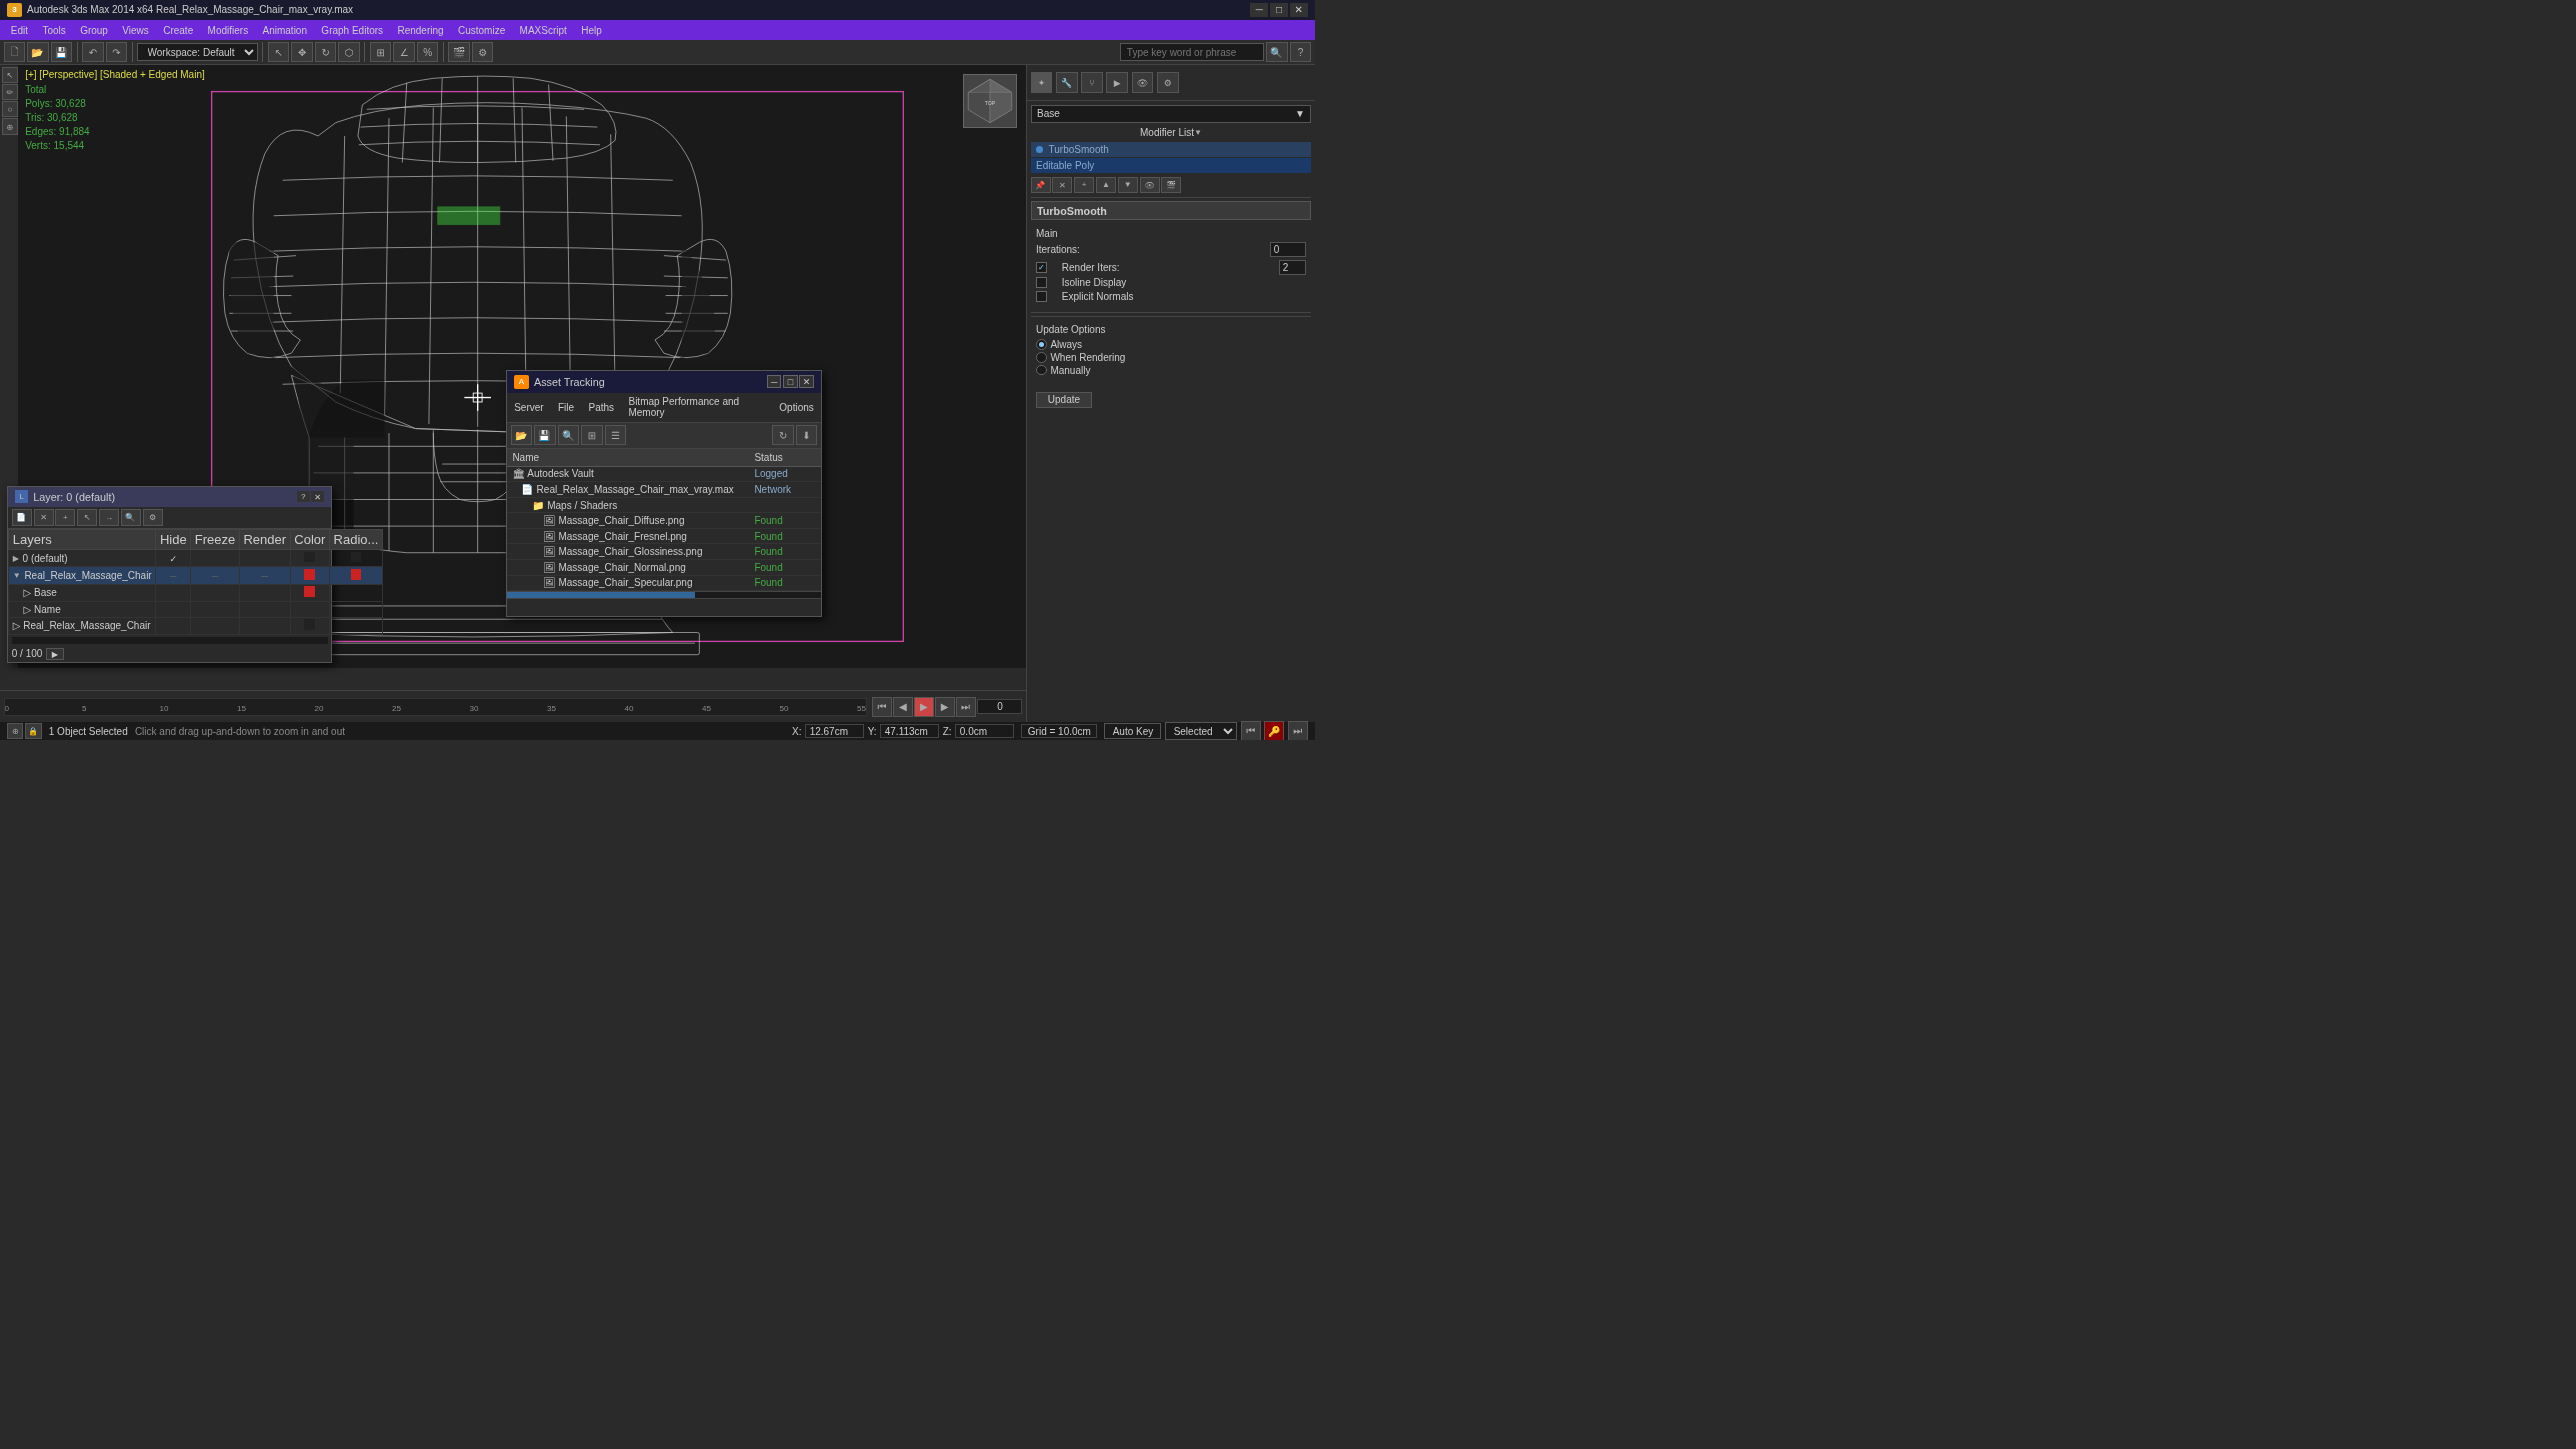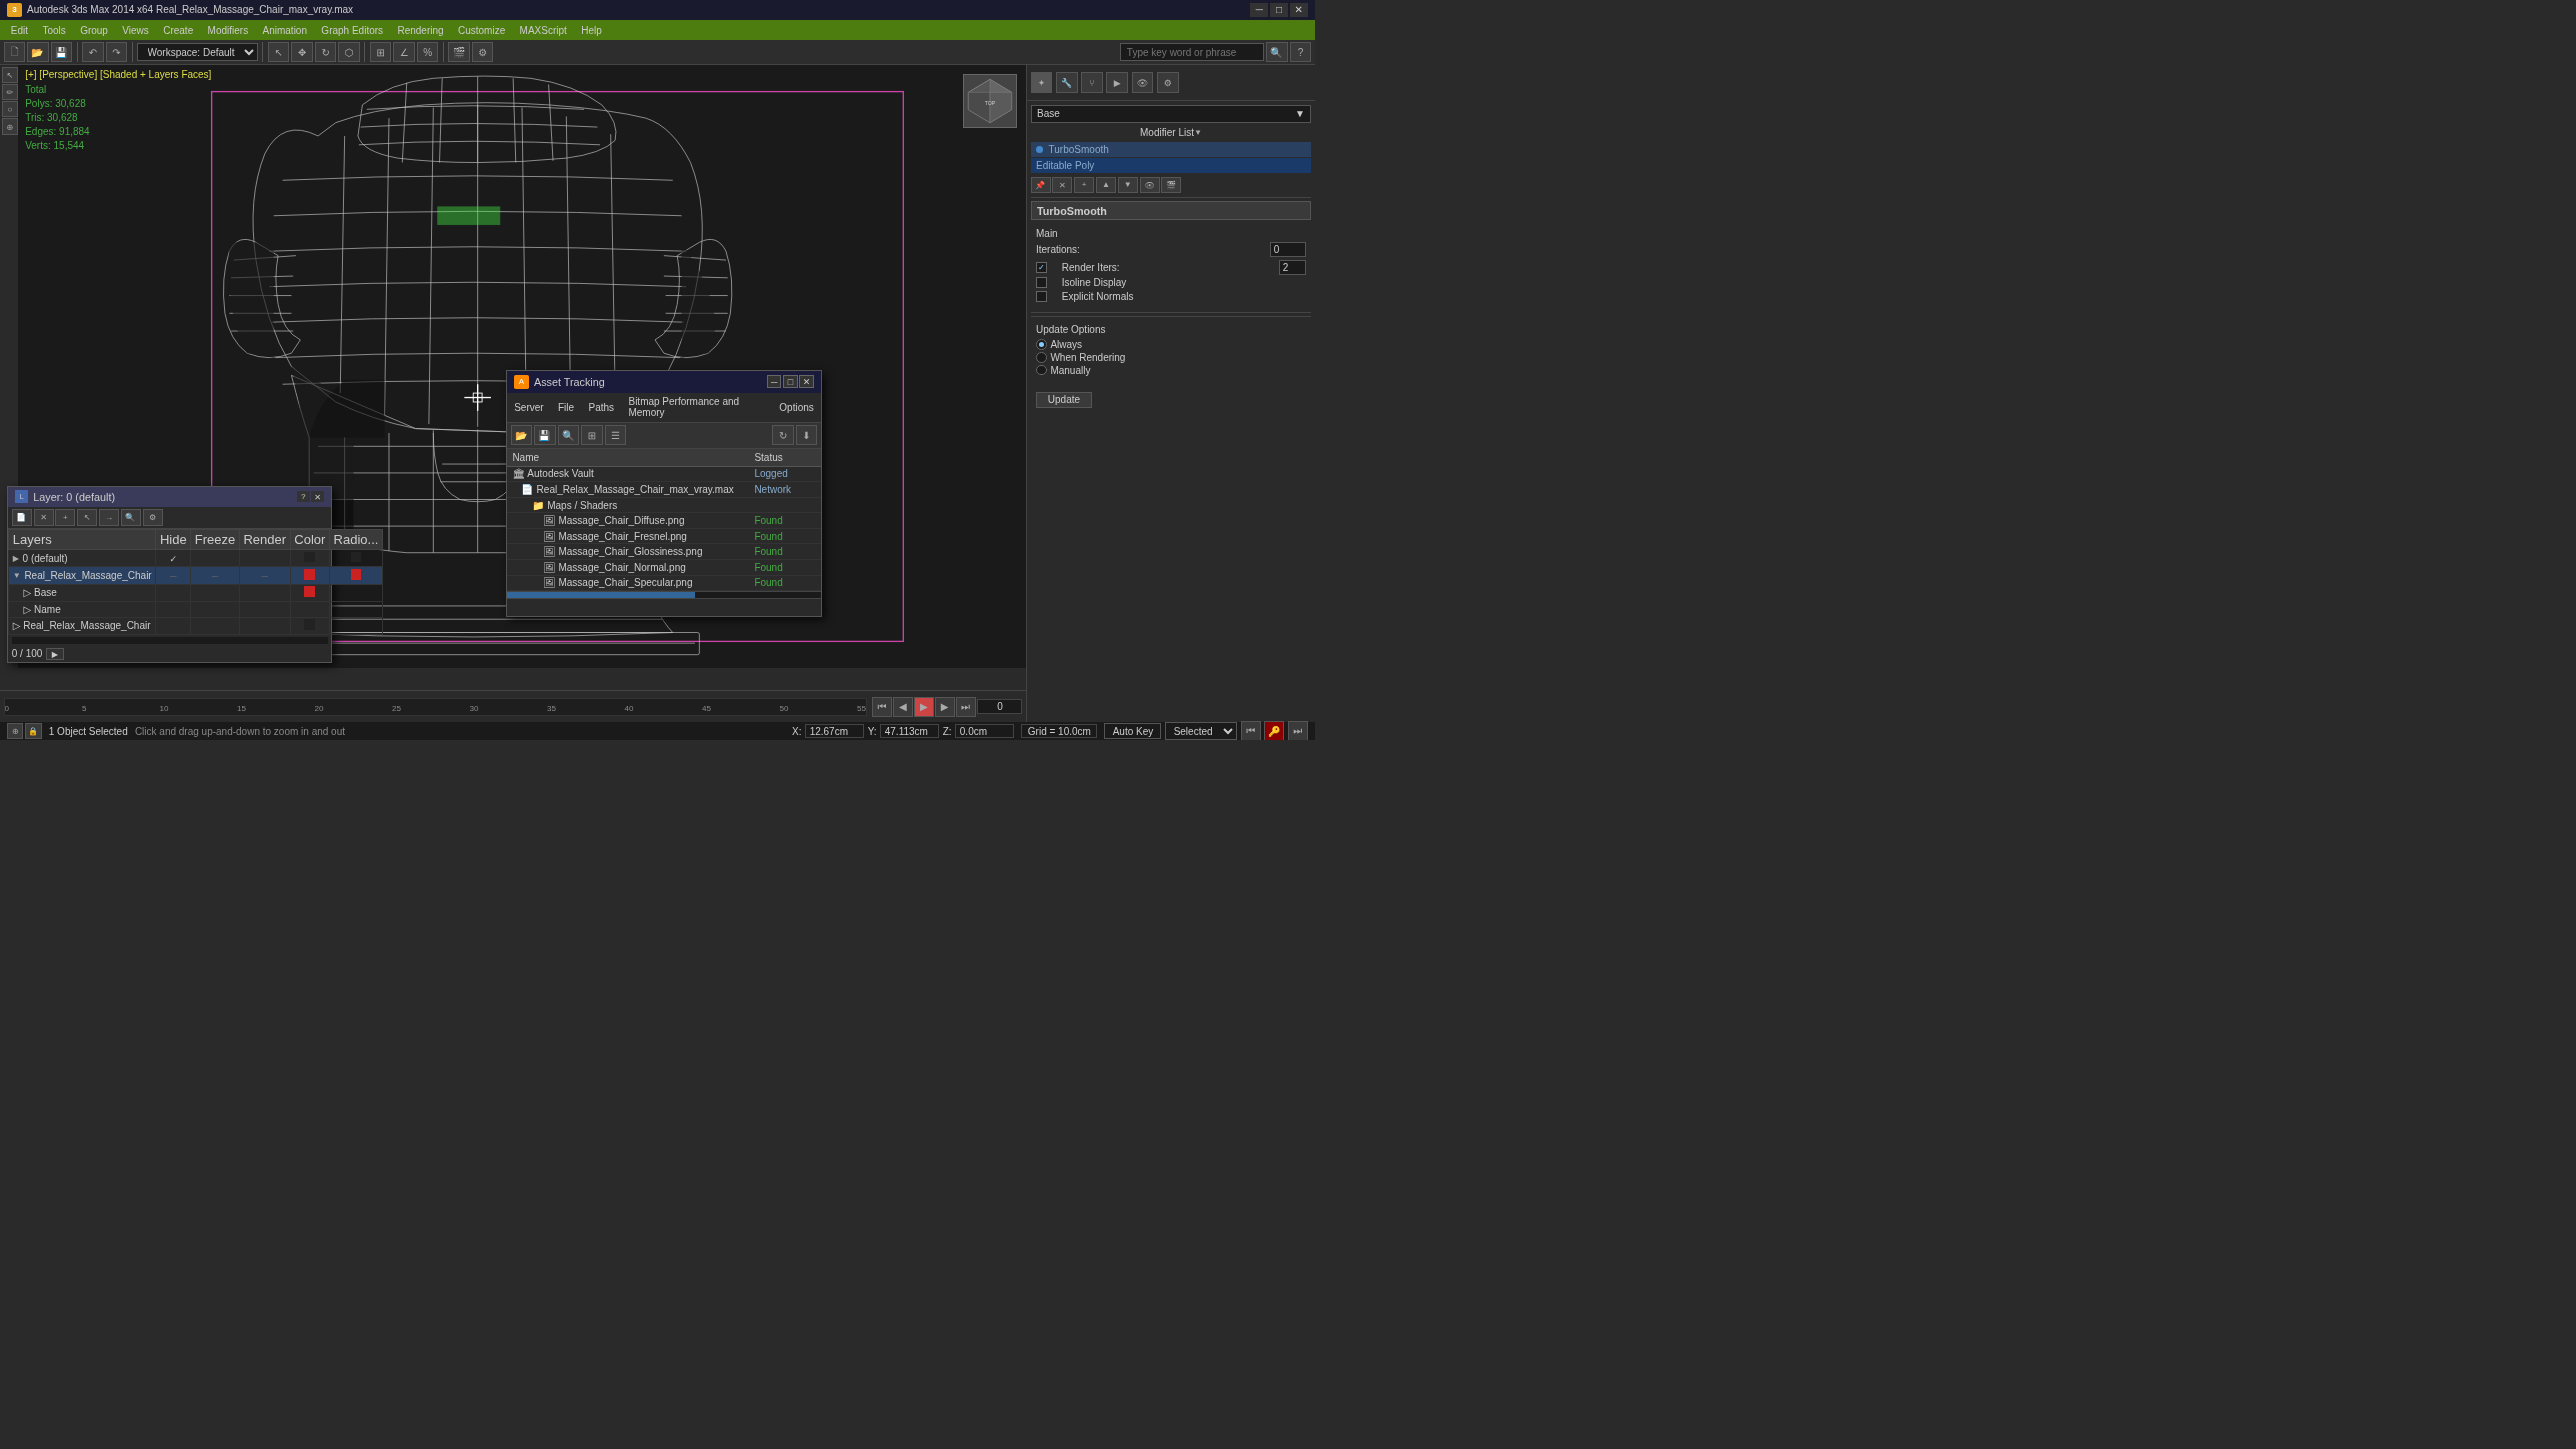--- a/index.html
+++ b/index.html
@@ -66,21 +66,21 @@
       justify-content: center;
     }
 
     
     .menu-bar {
       position: absolute;
       top: 20px;
       left: 0;
       width: 100%;
       height: 20px;
-      background: #4d7c0f;
+      background: #6d28d9;
       display: flex;
       align-items: center;
       padding: 0 3.6px;
       z-index: 99;
     }
     .menu-item {
       padding: 1.8px 7.2px;
       cursor: pointer;
       color: #cccccc;
       font-size: 10px;
@@ -769,21 +769,21 @@
 </div>
 
 <div class="side-toolbar">
   <div class="side-btn">↖</div>
   <div class="side-btn">✏</div>
   <div class="side-btn">○</div>
   <div class="side-btn">⊕</div>
 </div>
 
 <div class="viewport" style="left: 18px;">
-  <div class="viewport-label">[+] [Perspective] [Shaded + Layers Faces]</div>
+  <div class="viewport-label">[+] [Perspective] [Shaded + Edged Main]</div>
   <div class="stats">
     <div>Total</div>
     <div>Polys:  30,628</div>
     <div>Tris:    30,628</div>
     <div>Edges:  91,884</div>
     <div>Verts:  15,544</div>
   </div>
 
   <svg class="chair-svg" viewBox="0 0 1100 680" xmlns="http://www.w3.org/2000/svg">
 

